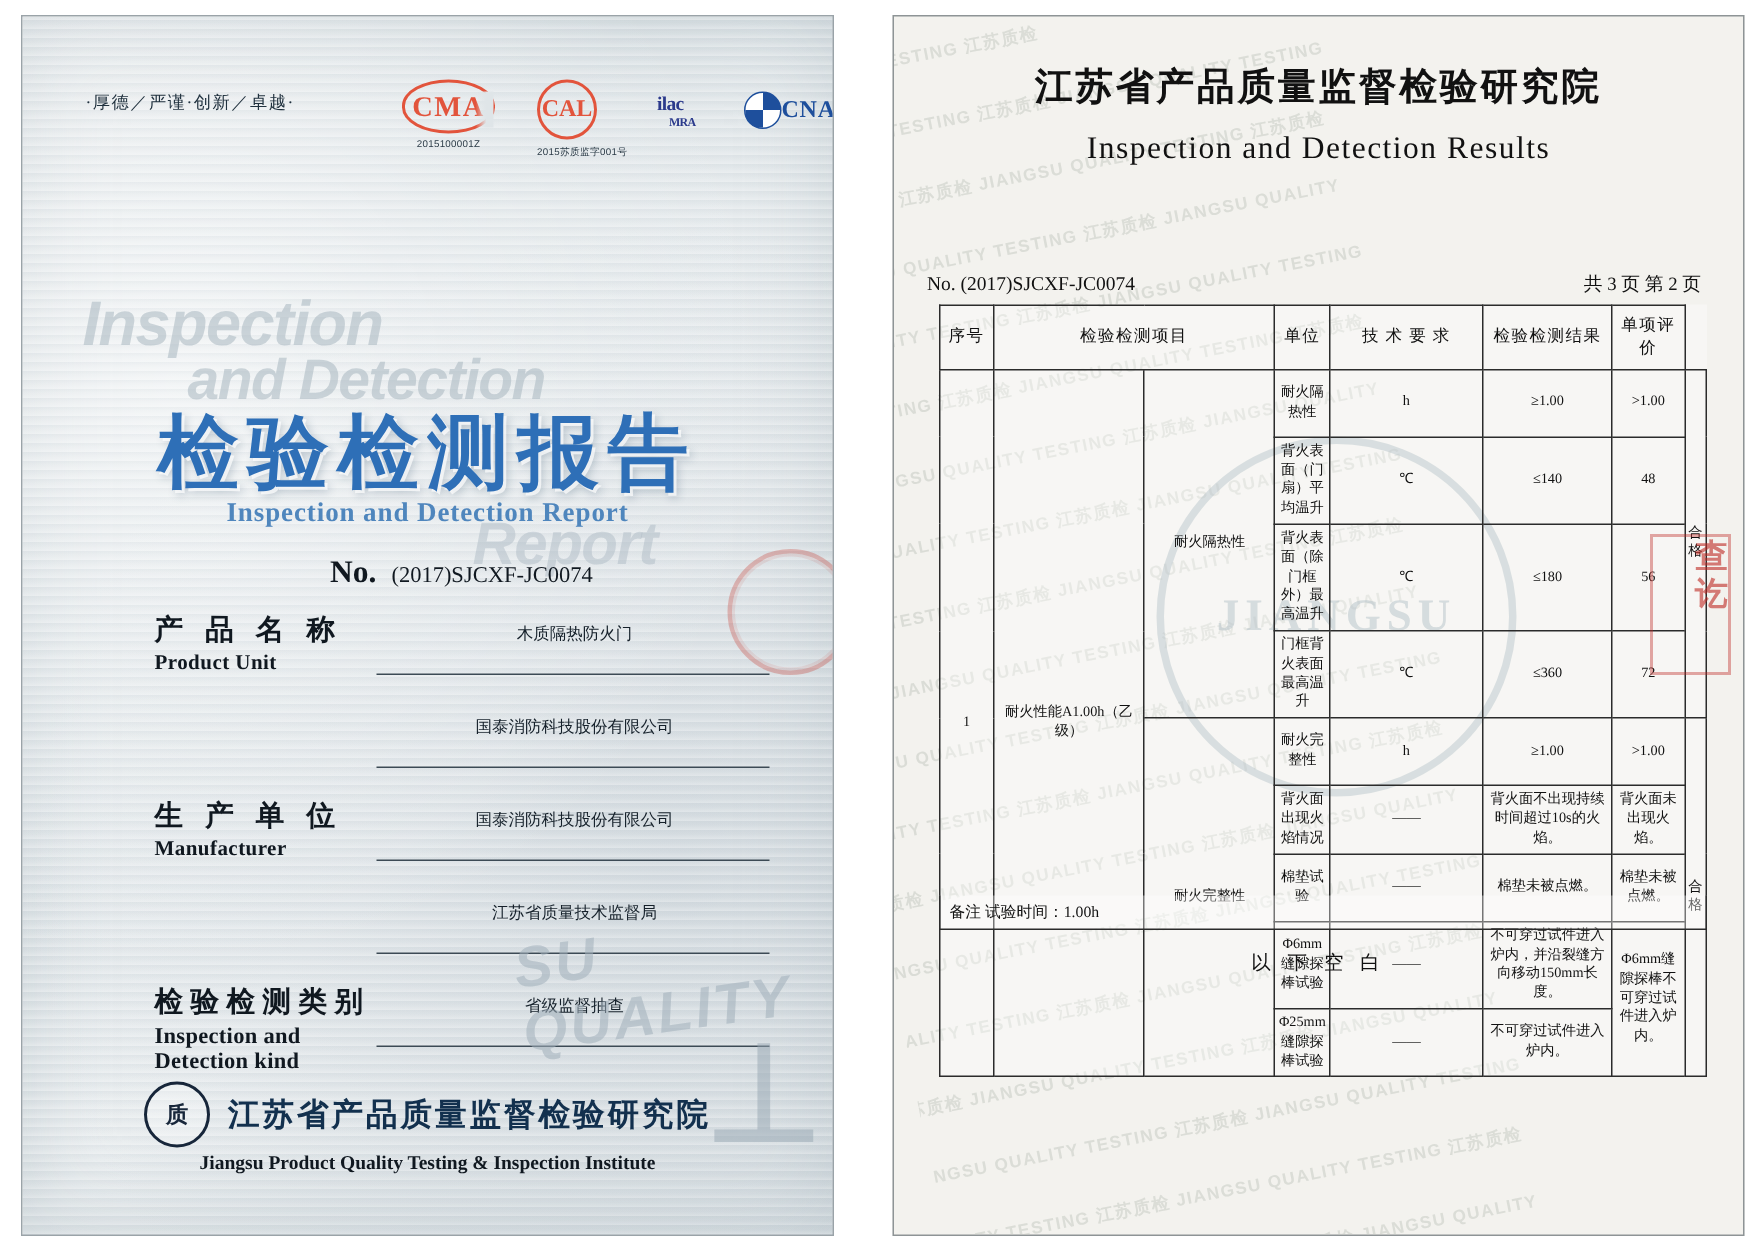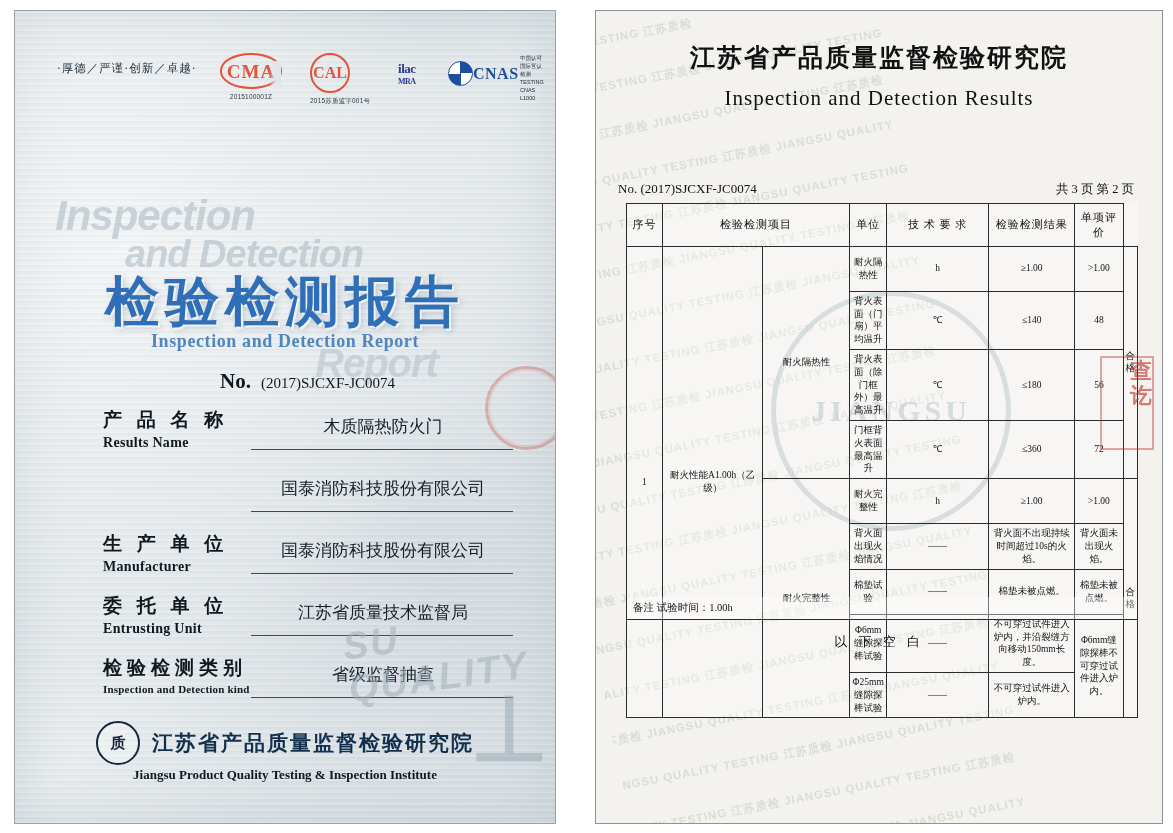--- a/index.html
+++ b/index.html
@@ -26,21 +26,21 @@
       radial-gradient(circle at 20% 30%,rgba(255,255,255,.6),rgba(255,255,255,0) 55%),
       radial-gradient(circle at 80% 70%,rgba(190,200,208,.45),rgba(255,255,255,0) 60%);
     pointer-events:none;
   }
   .lp-motto{
     position:absolute;left:42px;top:50px;
     font-family:"Liberation Serif",serif;
     font-size:11.5px;color:#20313e;letter-spacing:1px;white-space:nowrap;
   }
   .logos{position:absolute;left:205px;top:42px;width:320px;height:62px;}
-  .logo{position:absolute;top:0;text-align:center;}
+  .logo{position:absolute;top:0;text-align:center;margin-left:48px;}
   .logo .sub{font-size:6.5px;color:#2a3a46;margin-top:4px;letter-spacing:.2px;white-space:nowrap;}
   .ma-badge{
     width:62px;height:36px;border:2.6px solid #e2543c;border-radius:50%/48%;
     color:#e2543c;font-weight:bold;font-size:19px;font-family:"Liberation Serif",serif;
     line-height:33px;letter-spacing:1px;position:relative;box-sizing:border-box;
   }
   .ma-badge::after{
     content:"";position:absolute;right:-1px;top:6px;width:12px;height:24px;
     background:linear-gradient(90deg,rgba(226,84,60,0),#dfe5e8 60%);
   }
@@ -90,24 +90,24 @@
     font-family:"Liberation Serif",serif;color:#101820;
   }
   .no-line .nolab{font-size:21px;font-weight:bold;}
   .no-line .noval{font-size:15px;margin-left:6px;}
 
   .fields{position:absolute;left:88px;top:392px;width:400px;}
   .field-row{position:relative;height:62px;}
   .f-label{position:absolute;left:0;top:4px;width:150px;}
   .f-cn{font-family:"Liberation Serif",serif;font-size:19px;font-weight:bold;color:#101820;letter-spacing:5px;}
   .f-en{font-family:"Liberation Serif",serif;font-size:14px;font-weight:bold;color:#101820;letter-spacing:.3px;margin-top:2px;}
-  .f-en.small{font-size:11px;letter-spacing:.2px;}
+  .f-en.small{font-size:15px;letter-spacing:.2px;}
   .f-value{
     position:absolute;left:160px;top:12px;width:240px;
-    font-family:Liberation Serif, serif;font-size:17px;color:#15202a;text-align:center;
+    font-family:Liberation Serif, serif;font-size:11px;color:#15202a;text-align:center;
   }
   .f-rule{position:absolute;left:148px;top:46px;width:262px;border-bottom:1px solid #3c4a55;}
 
   .lp-seal{
     position:absolute;left:470px;top:355px;width:78px;height:78px;border-radius:50%;
     border:3px solid rgba(196,54,44,.55);
     box-shadow:inset 0 0 0 2px rgba(196,54,44,.18);
     opacity:.55;
   }
   .wm-quality{
@@ -208,21 +208,21 @@
 
     <div class="logos">
       <div class="logo" style="left:0;">
         <div class="ma-badge">CMA</div>
         <div class="sub">2015100001Z</div>
       </div>
       <div class="logo" style="left:90px;">
         <div class="cal-badge">CAL</div>
         <div class="sub">2015苏质监字001号</div>
       </div>
-      <div class="logo" style="left:162px;top:8px;text-align:right;">
+      <div class="logo" style="left:162px;top:8px;">
         <div class="ilac-badge">ilac</div>
         <div class="ilac-badge mra" style="font-size:8px;padding-left:16px;">MRA</div>
       </div>
       <div class="logo" style="left:228px;top:8px;">
         <div class="cnas-wrap">
           <span class="cnas-mark"></span>
           <span class="cnas-txt">CNAS</span>
         </div>
       </div>
       <div class="logo" style="left:300px;top:2px;">
@@ -245,42 +245,38 @@
 
     <div class="no-line">
       <span class="nolab">No.</span>
       <span class="noval">(2017)SJCXF-JC0074</span>
     </div>
 
     <div class="fields">
       <div class="field-row">
         <div class="f-label">
           <div class="f-cn">产 品 名 称</div>
-          <div class="f-en">Results  Name</div>
+          <div class="f-en">Product  Unit</div>
         </div>
         <div class="f-value">木质隔热防火门</div>
         <div class="f-rule"></div>
       </div>
       <div class="field-row">
         <div class="f-value">国泰消防科技股份有限公司</div>
         <div class="f-rule"></div>
       </div>
       <div class="field-row">
         <div class="f-label">
           <div class="f-cn">生 产 单 位</div>
           <div class="f-en">Manufacturer</div>
         </div>
         <div class="f-value">国泰消防科技股份有限公司</div>
         <div class="f-rule"></div>
       </div>
       <div class="field-row">
-        <div class="f-label">
-          <div class="f-cn">委 托 单 位</div>
-          <div class="f-en">Entrusting Unit</div>
-        </div>
         <div class="f-value">江苏省质量技术监督局</div>
         <div class="f-rule"></div>
       </div>
       <div class="field-row">
         <div class="f-label">
           <div class="f-cn">检验检测类别</div>
           <div class="f-en small">Inspection  and  Detection  kind</div>
         </div>
         <div class="f-value">省级监督抽查</div>
         <div class="f-rule"></div>

